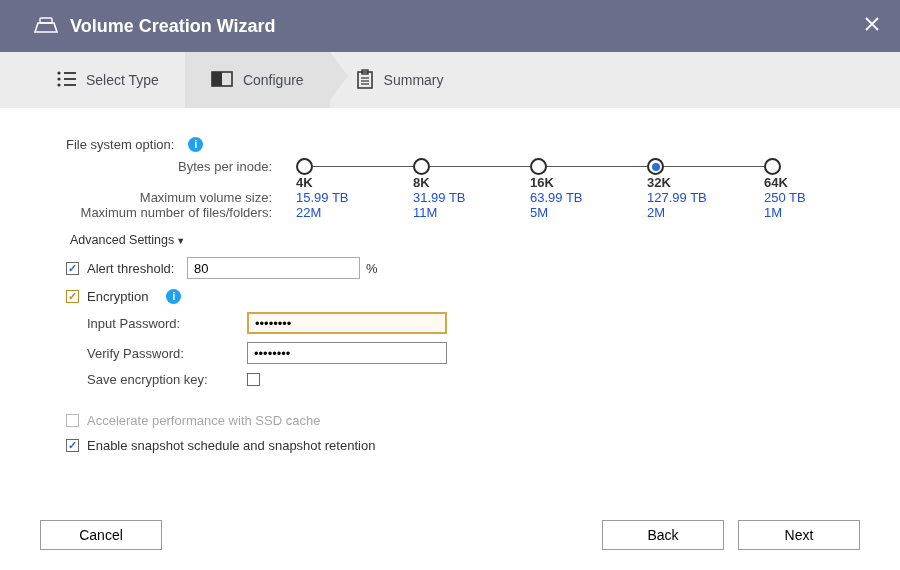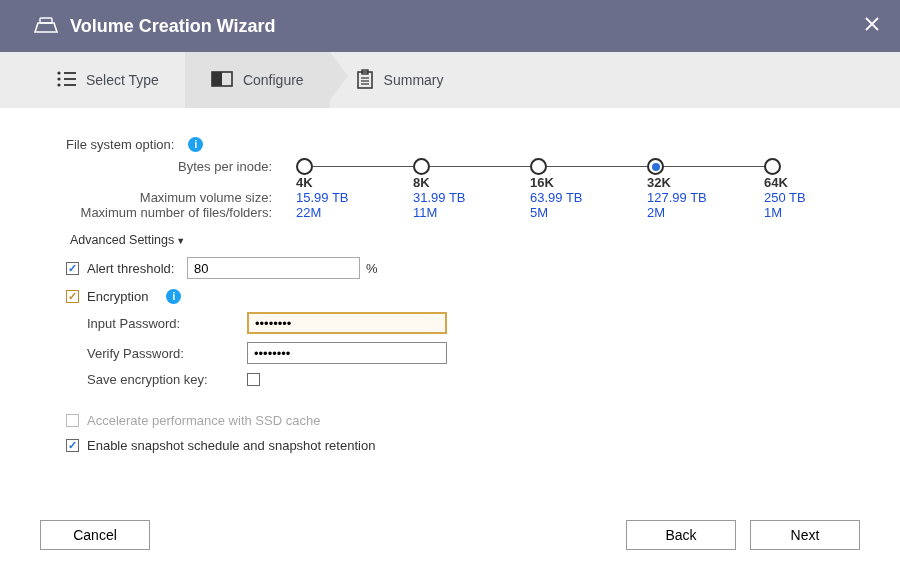--- a/index.html
+++ b/index.html
@@ -47,21 +47,21 @@
     .subrow .sublabel { width:160px; color:#444; }
     input.pw { width:200px; height:22px; border:1px solid #888; padding:0 6px; font-size:13px; }
     input.pw.hl { border:2px solid #d4a648; background:#fffaf1; }
 
     .extra { margin-top:26px; }
     .disabled { color:#a7a7a7; }
     .disabled .cbox { border-color:#bbb; }
 
     .footer { position:absolute; bottom:20px; left:0; right:0; padding:0 40px; display:flex; justify-content:space-between; }
     .footer .rgroup { display:flex; gap:14px; }
-    button.fbtn { width:110px; height:30px; background:#fff; border:1px solid #999; font-size:14px; cursor:pointer; }
+    button.fbtn { width:122px; height:30px; background:#fff; border:1px solid #999; font-size:14px; cursor:pointer; }
   </style>
 </head>
 <body>
 
 <div class="header">
   <span class="vcw-icon">
     <svg width="24" height="18" viewBox="0 0 24 18">
         <path d="M4 7 L20 7 L23 16 L1 16 Z" fill="none" stroke="#fff" stroke-width="1.6"></path>
         <rect x="6" y="2" width="12" height="5" rx="1" fill="none" stroke="#fff" stroke-width="1.4"></rect>
       </svg>

